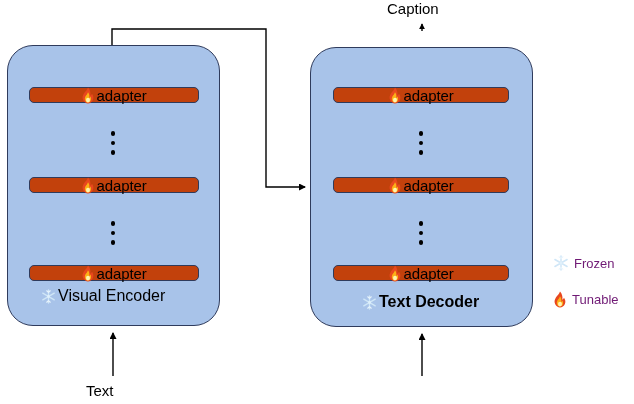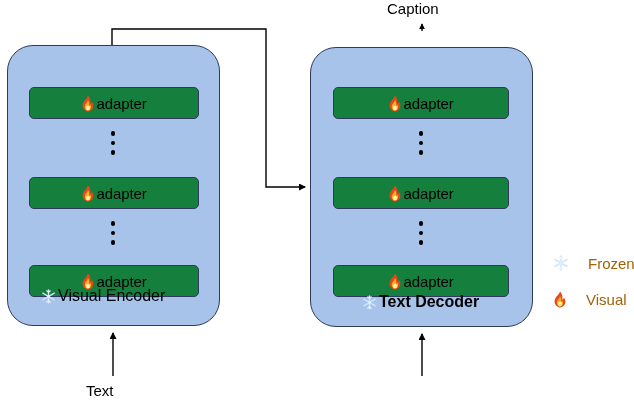--- a/index.html
+++ b/index.html
@@ -25,22 +25,22 @@
     border: 1.6px solid #2f3b5c;
     border-radius: 26px;
     box-sizing: border-box;
   }
   #visual-encoder-panel { left: 7px;   top: 45px; width: 213px; height: 281px; }
   #text-decoder-panel   { left: 310px; top: 47px; width: 223px; height: 280px; }
 
   
   .adapter {
     position: absolute;
-    height: 32px;
-    background: #15803d;
+    height: 16px;
+    background: #c2410c;
     border: 1.4px solid #2f3b5c;
     border-radius: 5px;
     box-sizing: border-box;
     display: flex;
     align-items: center;
     justify-content: center;
     gap: 1px;
     color: #000000;
     font-size: 15px;
     line-height: 1;
@@ -104,25 +104,25 @@
   #image-label   { left: 86px;  top: 382px; }
 
   
   .conn { position: absolute; left: 0; top: 0; width: 634px; height: 404px; pointer-events: none; }
 
   
   #legend { position: absolute; left: 553px; top: 252px; width: 81px; }
   .legend-row {
     display: flex;
     align-items: center;
-    gap: 19px;
+    gap: 5px;
     height: 22px;
     margin-bottom: 14px;
-    font-size: 15px;
-    color: #a16207;
+    font-size: 13px;
+    color: #701a75;
     white-space: nowrap;
   }
 </style>
 </head>
 <body>
 
 <div id="canvas">
 
   <svg class="conn" viewBox="0 0 634 404" xmlns="http://www.w3.org/2000/svg">
     <defs>
@@ -309,17 +309,17 @@
       <span>Frozen</span>
     </div>
     <div class="legend-row">
       <span class="icon">
         <svg width="14" height="17" viewBox="0 0 14 17" xmlns="http://www.w3.org/2000/svg">
           <path d="M7 0.6 C6.2 3.4 4.3 4.4 2.9 6.6 C1.5 8.8 1.1 11 2.1 13 C3.1 15.1 5 16.4 7 16.4 C9 16.4 11 15.1 11.9 13 C12.9 10.9 12.3 8.6 11 6.8 C10.6 7.8 10 8.5 9.3 8.8 C9.9 6 9.1 2.8 7 0.6 Z" fill="#e8471e"></path>
           <path d="M7 5.2 C6.4 7.2 5.2 8.1 4.4 9.6 C3.6 11.1 3.6 12.7 4.4 13.9 C5.1 15 6 15.5 7 15.5 C8.1 15.5 9.1 14.9 9.7 13.8 C10.4 12.5 10.2 10.9 9.3 9.6 C9 10.3 8.6 10.8 8.2 11 C8.7 9 8.3 6.9 7 5.2 Z" fill="#fcb117"></path>
           <ellipse cx="7" cy="13.1" rx="2" ry="2.4" fill="#fff3b0"></ellipse>
         </svg>
       </span>
-      <span>Visual</span>
+      <span>Tunable</span>
     </div>
   </div>
 
 </div>
 
 </body></html>

